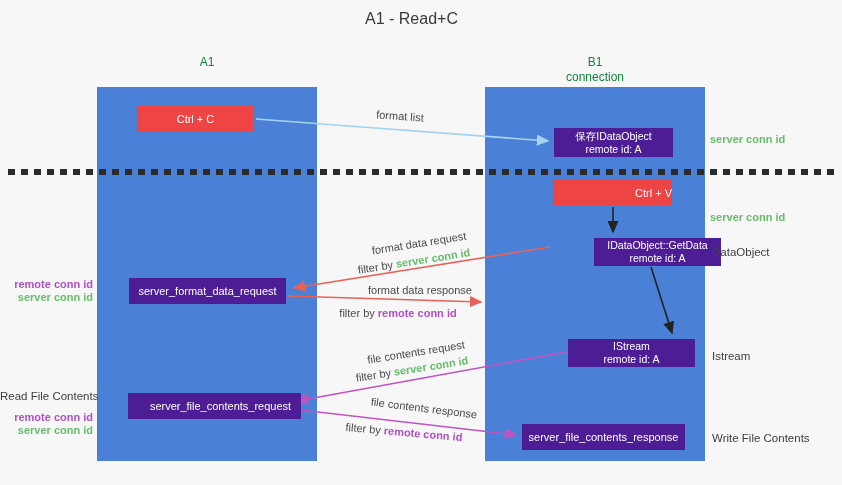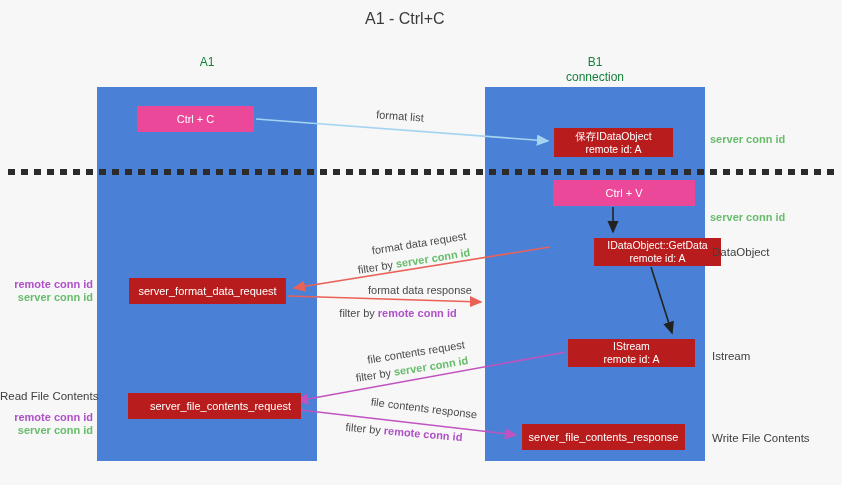--- a/index.html
+++ b/index.html
@@ -8,42 +8,42 @@
     background:#f7f7f7; font-family:"Liberation Sans", sans-serif; color:#404040;
   }
   .title { position:absolute; left:365px; top:8px; font-size:16px; color:#3a3a3a; line-height:21px; }
   .col-header { position:absolute; top:55px; width:220px; text-align:center; font-size:12px; color:#15803d; line-height:15px; }
   .lifeline { position:absolute; top:87px; width:220px; height:374px; background:#4a80d5; }
   .divider { position:absolute; left:8px; top:169px; width:827px; height:6px;
     background:repeating-linear-gradient(to right, #2b2b2b 0 7px, transparent 7px 13px); }
   .arrows { position:absolute; left:0; top:0; pointer-events:none; }
   .node { position:absolute; display:flex; flex-direction:column; align-items:center; justify-content:center;
     color:#fff; font-size:11px; line-height:13px; text-align:center; white-space:nowrap; }
-  .green-node { background:#ec4899; }
-  .orange-node { background:#b91c1c; }
+  .green-node { background:#ef4444; }
+  .orange-node { background:#4c1d95; }
   .node .l2 { font-size:10.5px; }
   .side-label { position:absolute; font-size:11.5px; color:#404040; white-space:nowrap; line-height:13px; }
   .left-block { left:0; width:93px; text-align:right; }
   .green-text { color:#67bd6b; font-weight:bold; font-size:11px; }
   .purple-text { color:#b050c8; font-weight:bold; font-size:11px; }
   .arrow-label { position:absolute; font-size:11px; color:#4a4a4a; white-space:nowrap; }
   .arrow-label .green-text, .arrow-label .purple-text { margin-left:3px; }
   .r0  { transform:translate(-50%,-50%); }
   .rm9 { transform:translate(-50%,-50%) rotate(-9deg); }
   .rp4 { transform:translate(-50%,-50%) rotate(4deg); }
   .rp7 { transform:translate(-50%,-50%) rotate(7deg); }
   .rp5 { transform:translate(-50%,-50%) rotate(5deg); }
 </style>
 </head>
 <body>
 
 <div class="canvas">
 
   <div class="title">
-    <div>A1 - Ctrl+C</div>
+    <div>A1 - Read+C</div>
   </div>
 
   <div class="col-header" style="left:97px;">
     <div>A1</div>
   </div>
   <div class="col-header" style="left:485px;">
     <div>B1</div>
     <div>connection</div>
   </div>
 
@@ -78,21 +78,21 @@
 
   <div class="node green-node" style="left:137px; top:106px; width:117px; height:26px;">
     <div>Ctrl + C</div>
   </div>
 
   <div class="node orange-node" style="left:554px; top:128px; width:119px; height:29px;">
     <div class="l2">保存IDataObject</div>
     <div class="l2">remote id: A</div>
   </div>
 
-  <div class="node green-node" style="left:553px; top:180px; width:142px; height:26px;">
+  <div class="node green-node" style="left:553px; top:180px; width:119px; height:26px;align-items:flex-end;">
     <div>Ctrl + V</div>
   </div>
 
   <div class="node orange-node" style="left:550px; top:238px; width:127px; height:28px;margin-left:44px;">
     <div class="l2">IDataObject::GetData</div>
     <div class="l2">remote id: A</div>
   </div>
 
   <div class="node orange-node" style="left:129px; top:278px; width:157px; height:26px;">
     <div>server_format_data_request</div>

